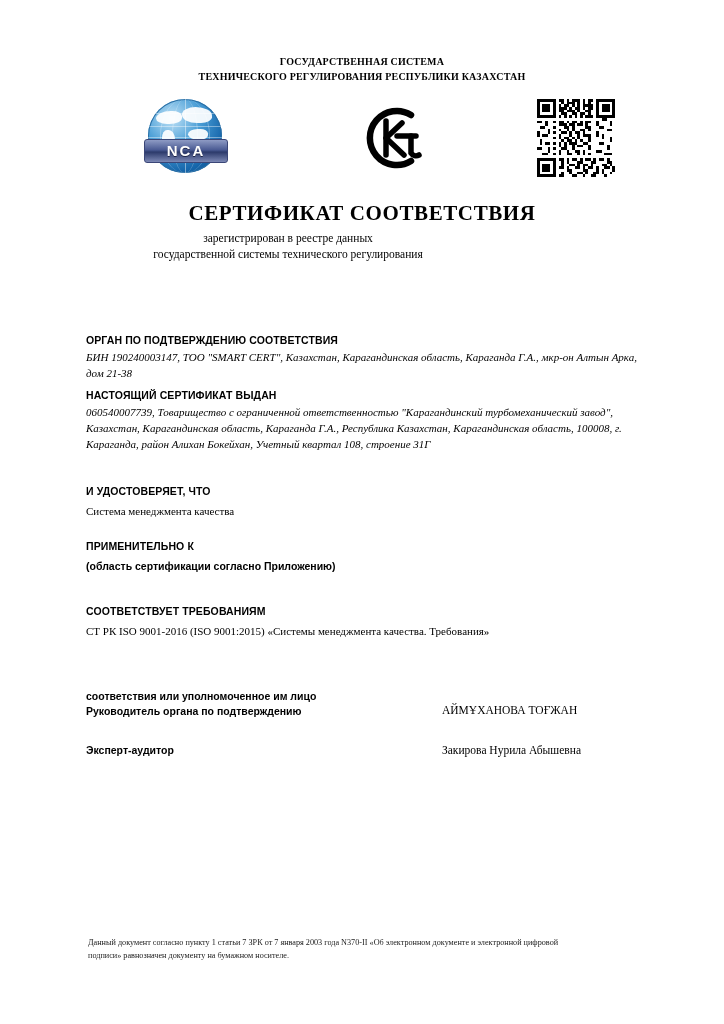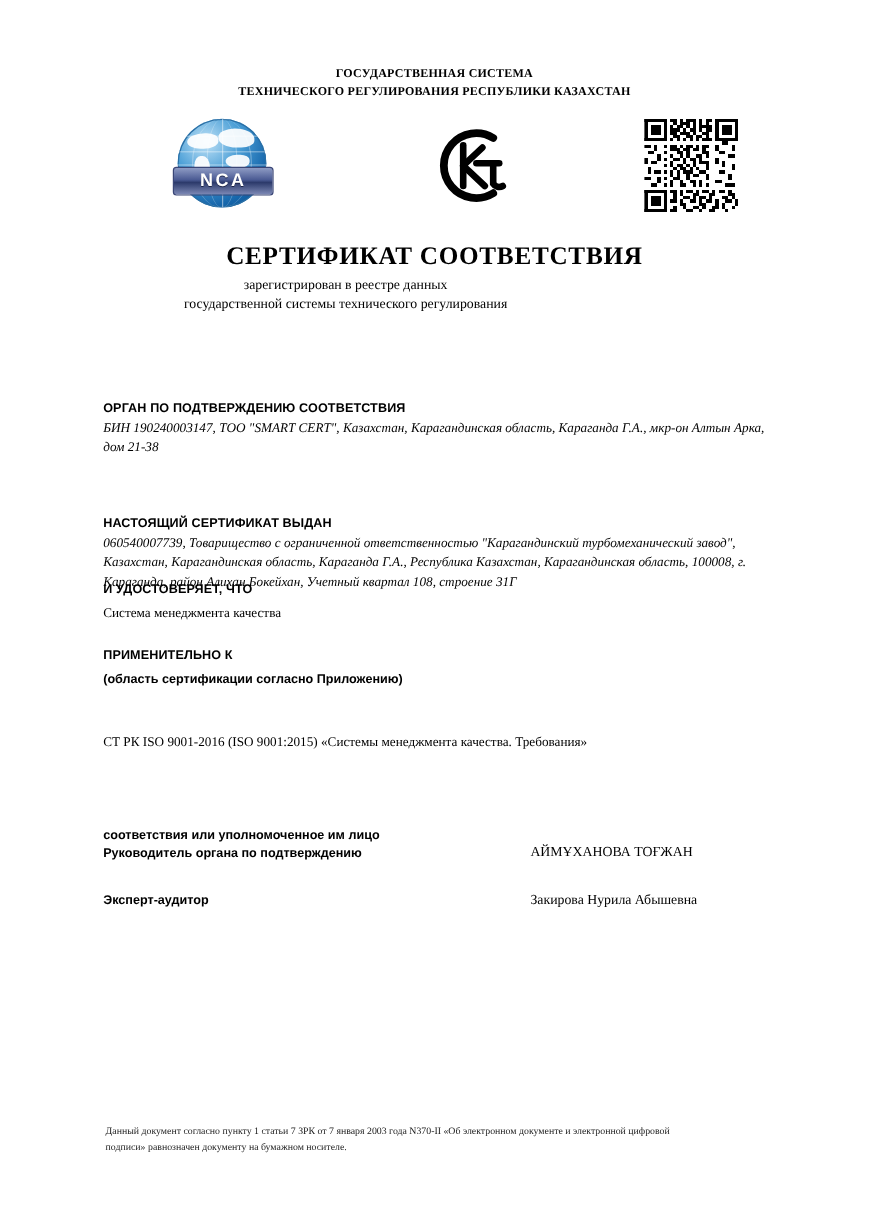--- a/index.html
+++ b/index.html
@@ -162,21 +162,21 @@
     margin-top: 6px;
   }
   .sec-body-bold {
     font-family: "Liberation Sans", sans-serif;
     font-weight: bold;
     font-size: 10.5px;
     margin-top: 8px;
   }
 
   #sec-body      { top: 334px; }
-  #sec-holder    { top: 389px; margin-top: 41px; }
+  #sec-holder    { top: 389px; }
   #sec-certifies { top: 485px; }
   #sec-scope     { top: 540px; }
   #sec-standard  { top: 605px; }
 
   
   .signatures {
     position: absolute;
     left: 86px;
     top: 689px;
     width: 556px;
@@ -453,20 +453,21 @@
     <div class="sec-head">И УДОСТОВЕРЯЕТ, ЧТО</div>
     <div class="sec-body-plain">Система менеджмента качества</div>
   </div>
 
   <div class="section" id="sec-scope">
     <div class="sec-head">ПРИМЕНИТЕЛЬНО К</div>
     <div class="sec-body-bold">(область сертификации согласно Приложению)</div>
   </div>
 
   <div class="section" id="sec-standard">
+    <div class="sec-head">СООТВЕТСТВУЕТ ТРЕБОВАНИЯМ</div>
     <div class="sec-body-plain">СТ РК ISO 9001-2016 (ISO 9001:2015) «Системы менеджмента качества. Требования»</div>
   </div>
 
   <div class="signatures">
     <div class="sig-row">
       <div class="sig-title">
         <div>соответствия или уполномоченное им лицо</div>
         <div>Руководитель органа по подтверждению</div>
       </div>
       <div class="sig-name">АЙМҰХАНОВА ТОҒЖАН</div>

